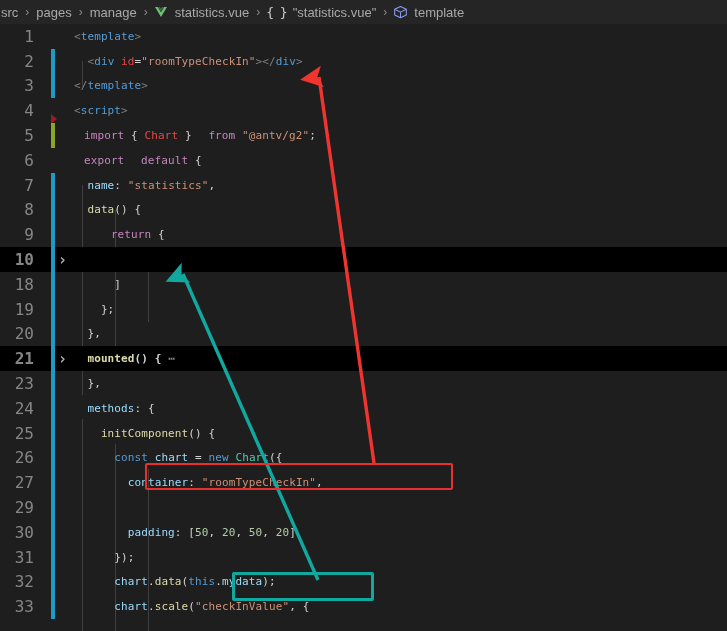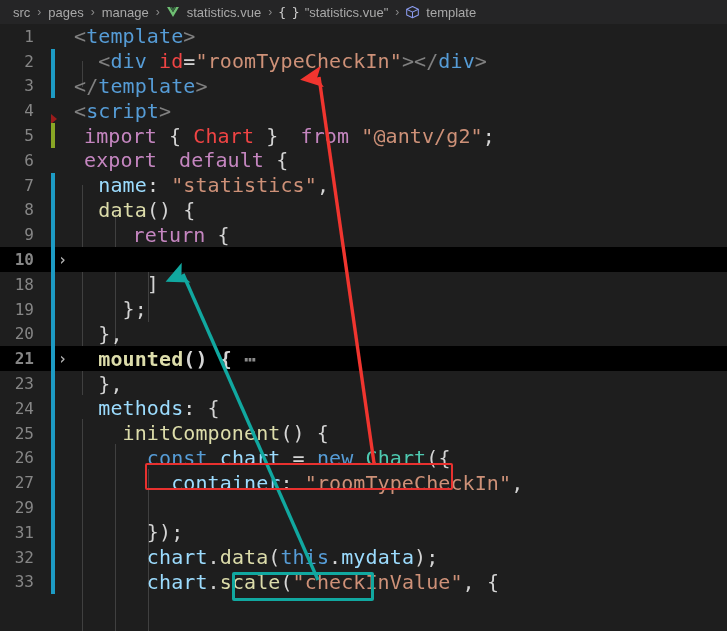--- a/index.html
+++ b/index.html
@@ -9,21 +9,21 @@
     font-family: "DejaVu Sans Mono", monospace;
     overflow: hidden;
   }
 
   
   #breadcrumb {
     height: 24px;
     background: #252526;
     display: flex;
     align-items: center;
-    padding-left: 12px;
+    padding-left: 0;
     font-family: "Liberation Sans", sans-serif;
     font-size: 13px;
     color: #a9a9a9;
     white-space: nowrap;
   }
   .crumb { display: flex; align-items: center; }
   .crumb-label { padding: 0 1px; }
   .crumb-sep {
     color: #8a8a8a;
     padding: 0 6px;
@@ -83,21 +83,21 @@
     left: 58px;
     top: 50%;
     transform: translateY(-50%);
     color: #b0b0b0;
     font-size: 15px;
     line-height: 1;
     user-select: none;
   }
   .code {
     margin-left: 30px;
-    font-size: 20px;
+    font-size: 11px;
     font-family: "DejaVu Sans Mono", monospace;
     letter-spacing: 0.1px;
     color: #d4d4d4;
     text-align: center;
   }
 
   
   #del-marker {
     position: absolute;
     left: 51px;
@@ -320,20 +320,25 @@
     <span class="ln">27</span>
     <span class="code">        <span class="prop">container</span><span class="punc">:</span> <span class="str">"roomTypeCheckIn"</span><span class="punc">,</span></span>
   </div>
 
 
   <div class="row">
     <span class="gutter-mark mk-blue"></span>
     <span class="ln">29</span>
   </div>
 
+  <div class="row">
+    <span class="gutter-mark mk-blue"></span>
+    <span class="ln">30</span>
+    <span class="code">        <span class="prop">padding</span><span class="punc">: [</span><span class="num">50</span><span class="punc">,</span> <span class="num">20</span><span class="punc">,</span> <span class="num">50</span><span class="punc">,</span> <span class="num">20</span><span class="punc">]</span></span>
+  </div>
 
   <div class="row">
     <span class="gutter-mark mk-blue"></span>
     <span class="ln">31</span>
     <span class="code">      <span class="punc">});</span></span>
   </div>
 
   <div class="row">
     <span class="gutter-mark mk-blue"></span>
     <span class="ln">32</span>

